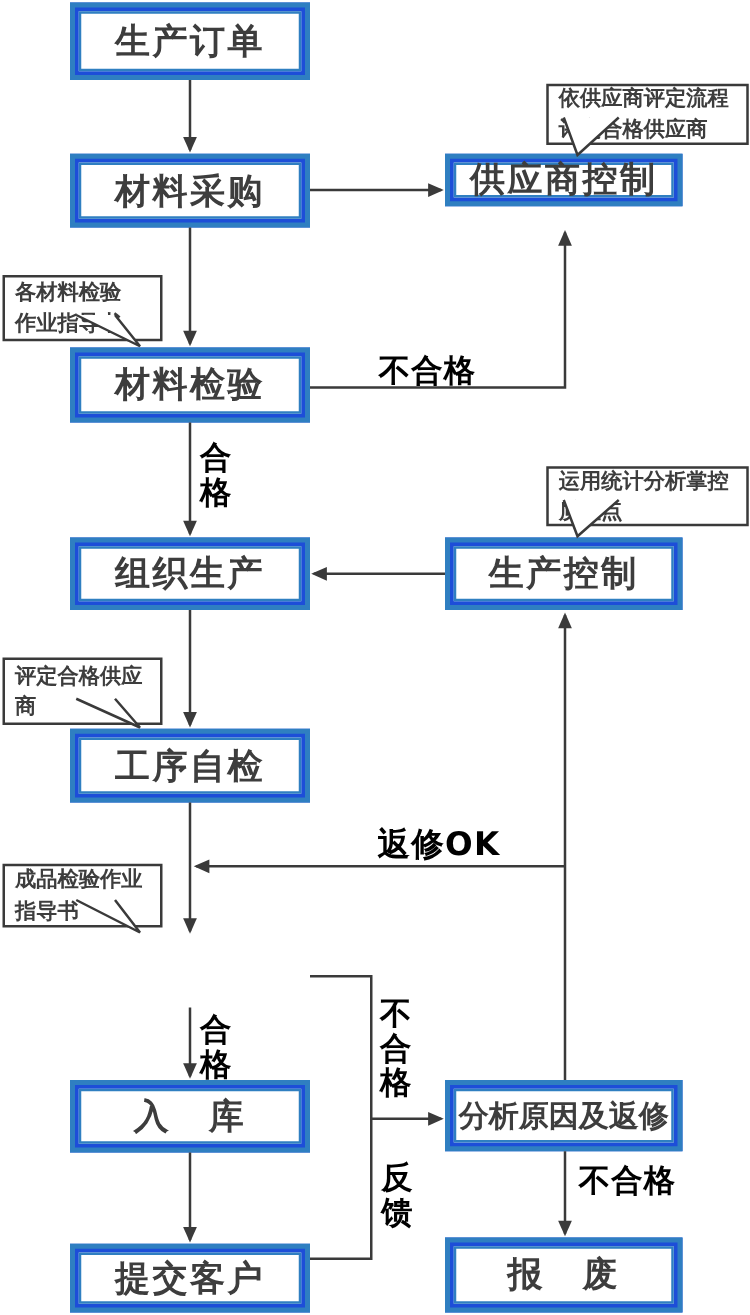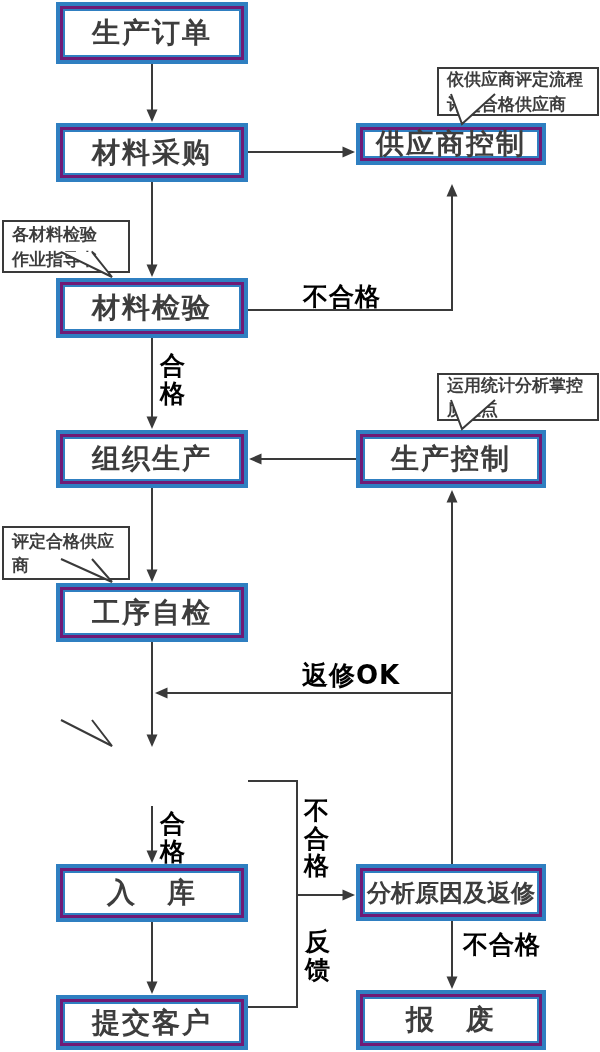--- a/index.html
+++ b/index.html
@@ -2,21 +2,21 @@
 <html><head>
 <meta charset="utf-8">
 <style>
   html,body{margin:0;padding:0;background:#ffffff;}
   #stage{
     position:relative;width:600px;height:1052px;background:#ffffff;overflow:hidden;
     font-family:"DejaVu Sans","Liberation Sans",sans-serif;color:#3a3a3a;
   }
   
   .pbox{
-    position:absolute;box-sizing:border-box;background:#701a75;
+    position:absolute;box-sizing:border-box;background:#1d4ed8;
     border:4px solid #2f7fc1;padding:3px;z-index:2;
   }
   .pbox .inner{
     box-sizing:border-box;width:100%;height:100%;
     border:2px solid #2f7fc1;background:#ffffff;
     display:flex;align-items:center;justify-content:center;
   }
   .pbox .lbl{
     font-size:28px;font-weight:600;letter-spacing:2px;color:#3d3d3d;white-space:nowrap;
   }
@@ -127,20 +127,24 @@
 
   <div class="callout" style="left:437px;top:355px;width:162px;height:48px;">
     <span class="ctext">运用统计分析掌控
 质控点</span>
   </div>
 
   <div class="callout" style="left:2px;top:508px;width:128px;height:54px;">
     <span class="ctext">评定合格供应商</span>
   </div>
 
+  <div class="callout" style="left:2px;top:673px;width:128px;height:51px;">
+    <span class="ctext">成品检验作业
+指导书</span>
+  </div>
 
   <div class="elabel" style="left:303px;top:280px;">不合格</div>
 
   <div class="elabel vert" style="left:159px;top:352px;">合格</div>
 
   <div class="elabel" style="left:302px;top:658px;font-size:26px;">返修OK</div>
 
   <div class="elabel vert" style="left:159px;top:810px;">合格</div>
 
   <div class="elabel vert" style="left:303px;top:797px;">不合格</div>

